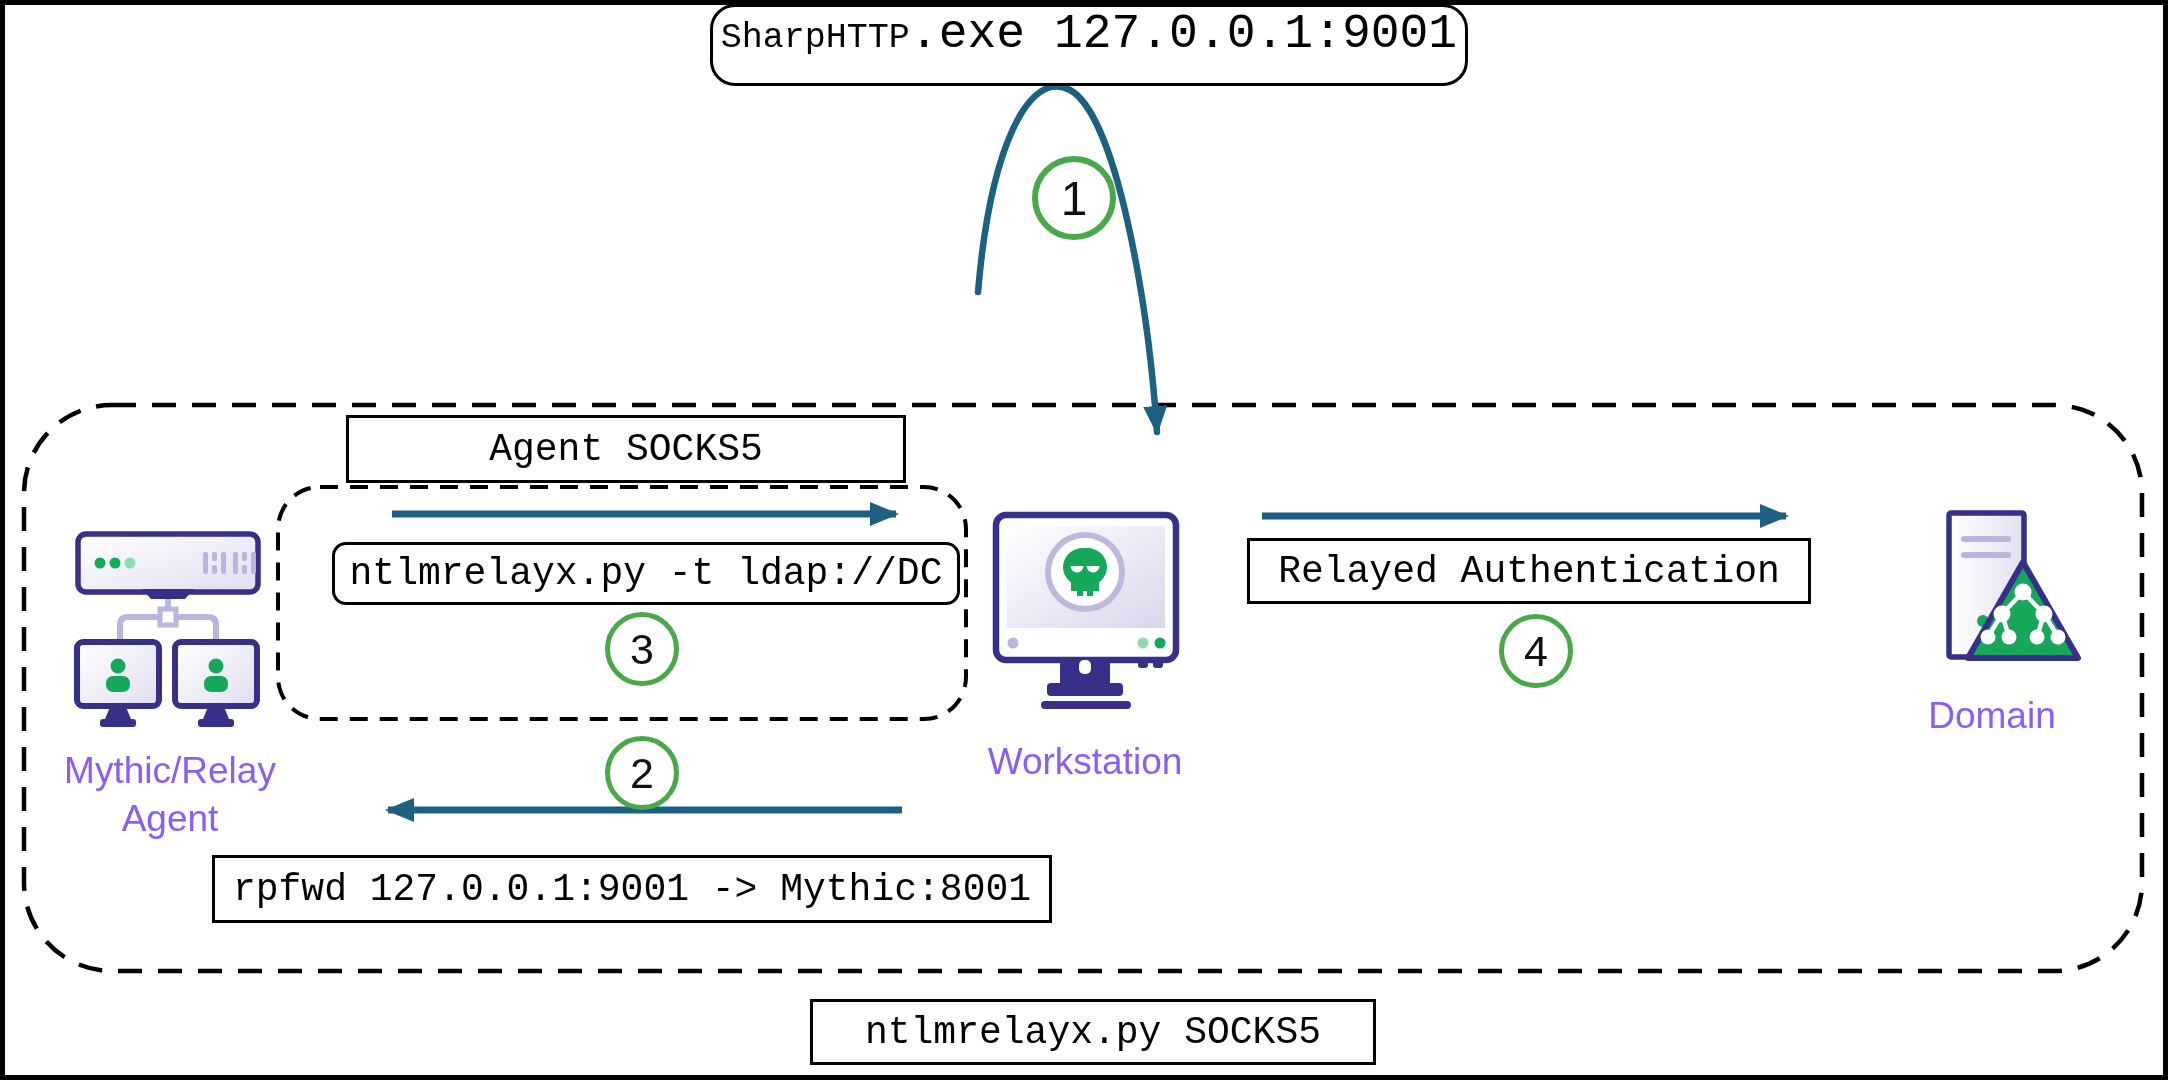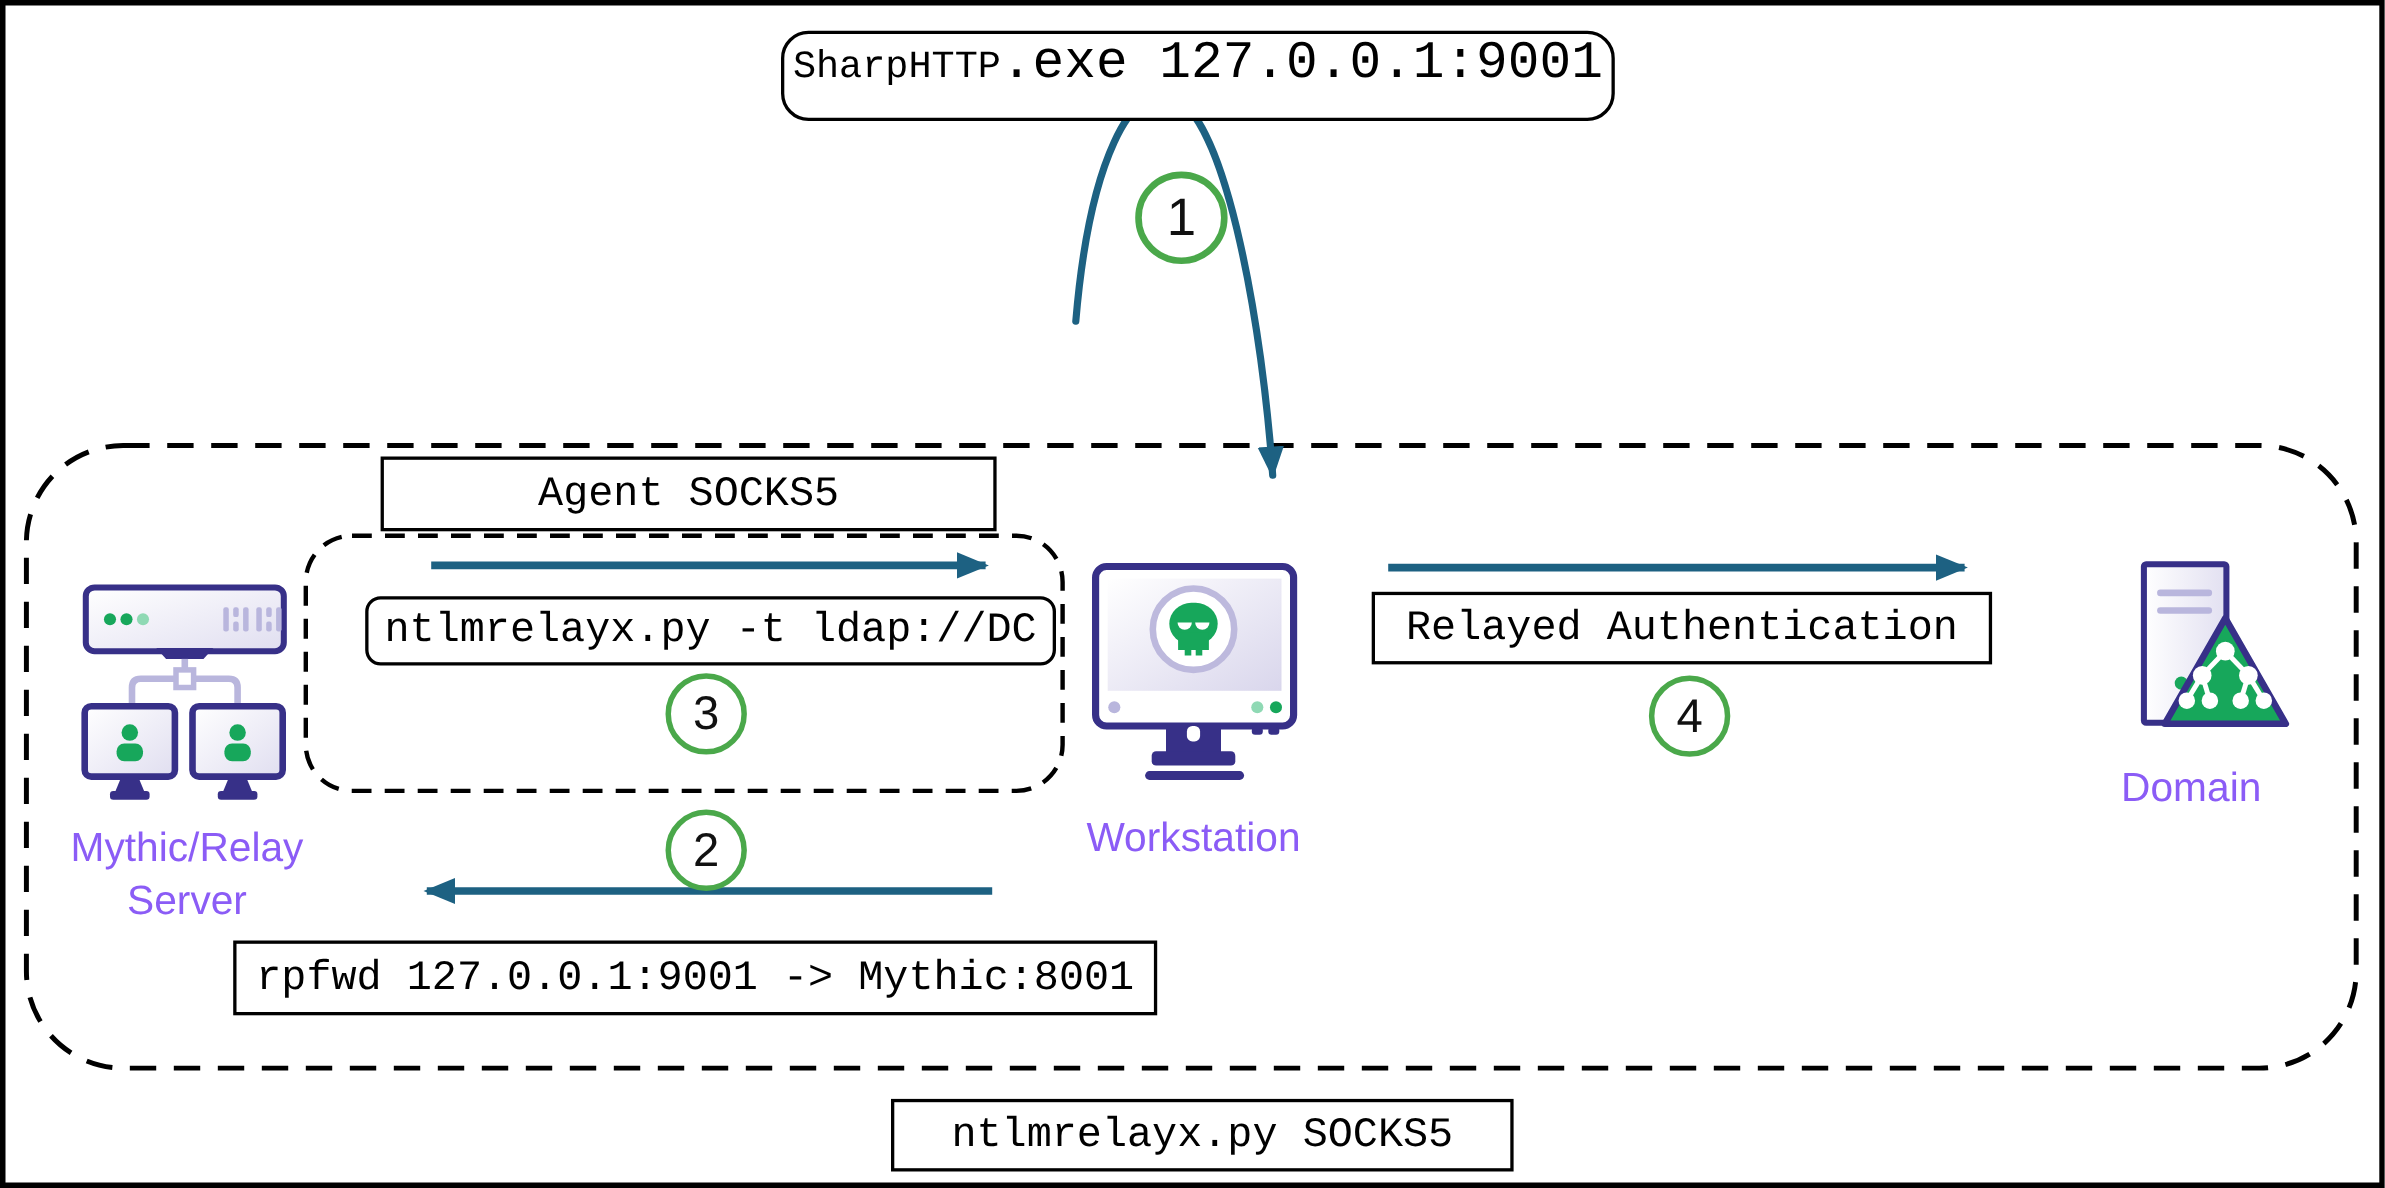--- a/index.html
+++ b/index.html
@@ -51,21 +51,21 @@
 
     <path d="M 978 292 C 990 150 1028 68 1070 90 C 1116 115 1148 300 1157 432" fill="none" stroke="#1d6182" stroke-width="6.5" stroke-linecap="round" marker-end="url(#arr)"></path>
 
     <line x1="392" y1="514" x2="896" y2="514" stroke="#1d6182" stroke-width="7" marker-end="url(#arr)"></line>
 
     <line x1="902" y1="810" x2="388" y2="810" stroke="#1d6182" stroke-width="7" marker-end="url(#arr)"></line>
 
     <line x1="1262" y1="516" x2="1786" y2="516" stroke="#1d6182" stroke-width="7" marker-end="url(#arr)"></line>
   </svg>
 
-  <div class="titlebox" style="left:710px;top:28px;width:752px;height:76px;border-radius:25px;">
+  <div class="titlebox" style="left:710px;top:4px;width:752px;height:76px;border-radius:25px;">
     <span class="small">SharpHTTP</span><span class="big">.exe 127.0.0.1:9001</span>
   </div>
 
   <div class="stepcircle" style="left:1032px;top:156px;width:72px;height:72px;border:6px solid #4aa84a;font-size:48px;">
     <span>1</span>
   </div>
   <div class="stepcircle" style="left:605px;top:612px;width:64px;height:64px;border:5px solid #4aa84a;font-size:43px;">
     <span>3</span>
   </div>
   <div class="stepcircle" style="left:605px;top:736px;width:64px;height:64px;border:5px solid #4aa84a;font-size:43px;">
@@ -202,21 +202,21 @@
         <circle cx="53" cy="137" r="7.5"></circle>
         <circle cx="74" cy="137" r="7.5"></circle>
         <circle cx="102" cy="137" r="7.5"></circle>
         <circle cx="123" cy="137" r="7.5"></circle>
       </g>
     </svg>
   </div>
 
   <div class="nodelabel" style="left:40px;top:747px;width:260px;">
     <div>Mythic/Relay</div>
-    <div>Server</div>
+    <div>Agent</div>
   </div>
 
   <div class="nodelabel" style="left:950px;top:738px;width:270px;">
     <div>Workstation</div>
   </div>
 
   <div class="nodelabel" style="left:1872px;top:692px;width:240px;">
     <div>Domain</div>
   </div>
 

